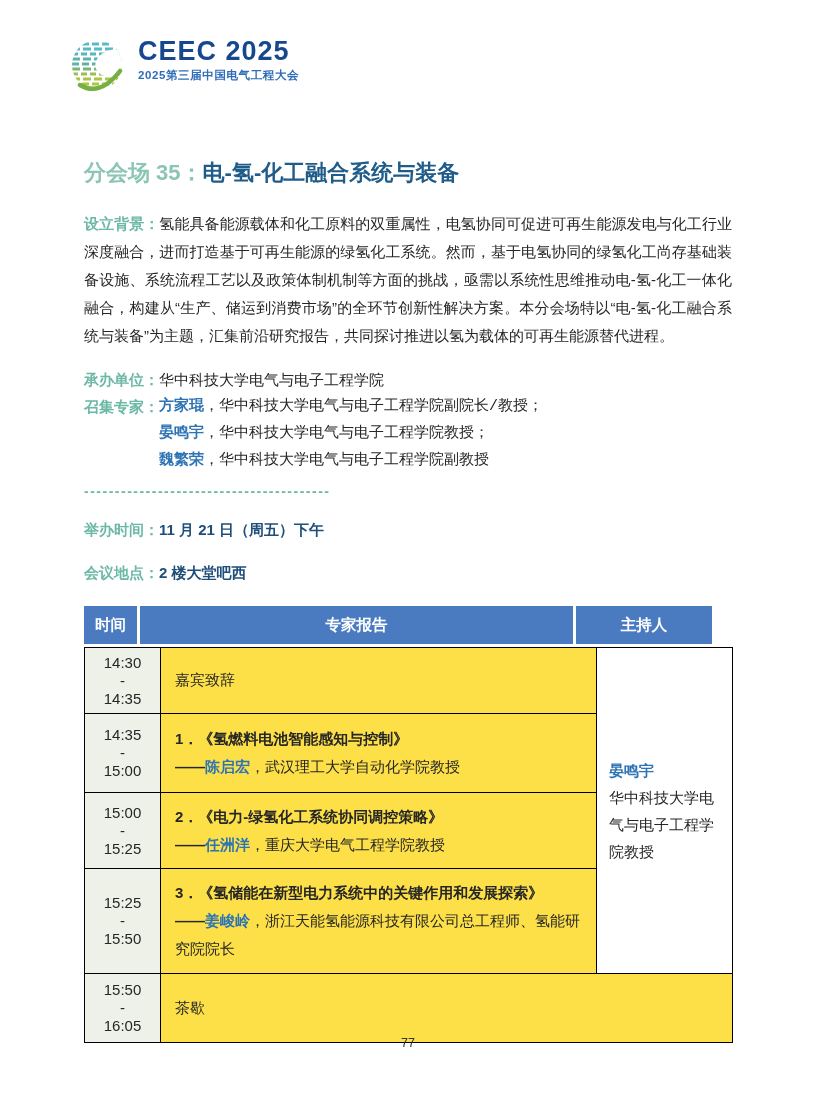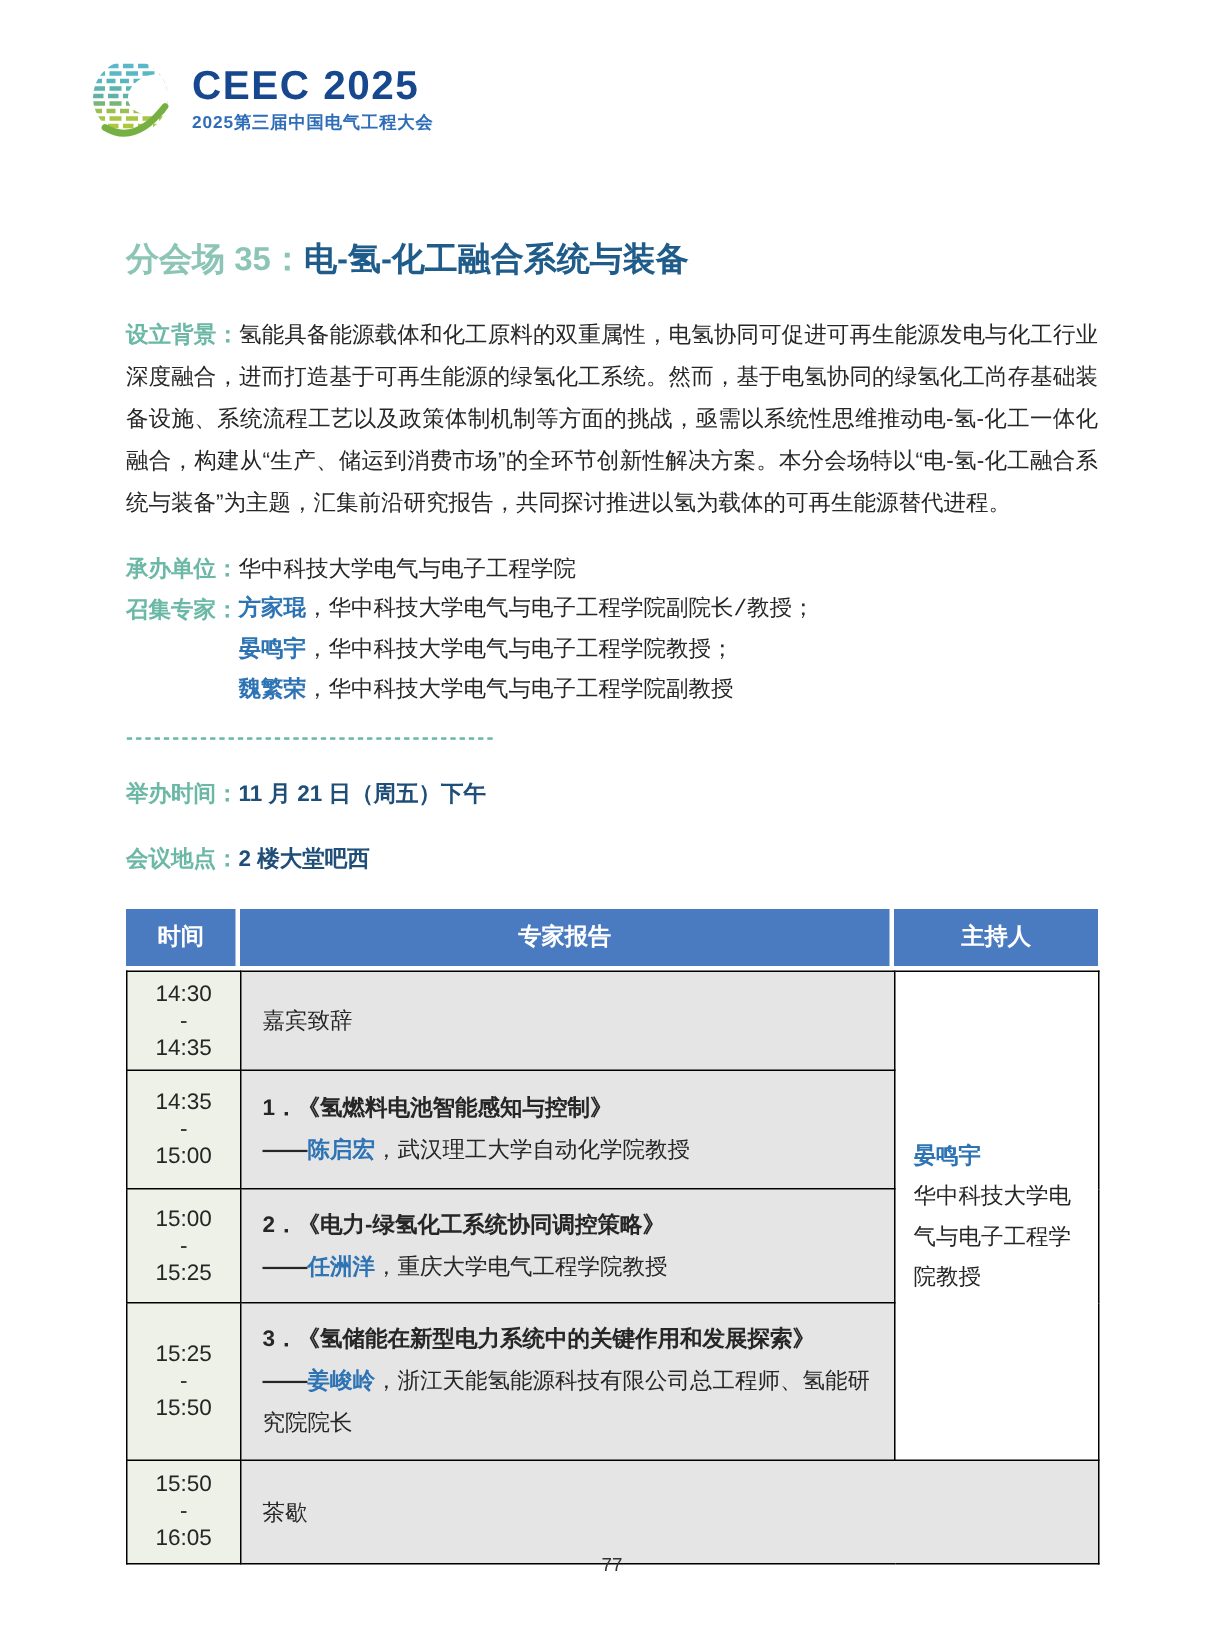--- a/index.html
+++ b/index.html
@@ -1,21 +1,21 @@
 <!DOCTYPE html>
 <html><head>
 <meta charset="utf-8">
 <style>
   html,body{margin:0;padding:0;background:#ffffff;}
   .page{
     position:relative;width:816px;height:1100px;background:#ffffff;overflow:hidden;
     font-family:"Liberation Sans","DejaVu Sans",sans-serif;color:#262626;
   }
   
-  .logo{position:absolute;top:36px;left:60px;display:flex;align-items:center;gap:10px;}
+  .logo{position:absolute;top:36px;left:70px;display:flex;gap:10px;}
   .logo-text{display:flex;flex-direction:column;}
   .logo-title{font-size:27px;font-weight:bold;color:#17478e;letter-spacing:1px;line-height:30px;}
   .logo-subtitle{font-size:11.5px;font-weight:bold;color:#2f6db8;letter-spacing:0.6px;margin-top:2px;}
   
   .content{position:absolute;top:10px;left:84px;width:648px;}
   .session-title{margin:148px 0 0 0;font-size:22px;line-height:30px;font-weight:bold;}
   .title-prefix{color:#8cc5b5;}
   .title-main{color:#1f5c8a;}
   .background-p{margin:22px 0 8px 0;font-size:15px;line-height:28px;text-align:justify;}
   .label{color:#6cb8a6;font-weight:bold;}
@@ -23,29 +23,29 @@
   .conveners{display:flex;font-size:15px;line-height:27px;}
   .conv-label{flex:0 0 auto;}
   .conv-list{flex:1;font-family:Liberation Mono, monospace;}
   .name-blue{color:#2e74b5;font-weight:bold;}
   .navy{color:#1f4e79;font-weight:bold;}
   .divider{color:#6cb8a6;font-weight:bold;font-size:14px;letter-spacing:1.5px;line-height:18px;margin:8px 0 6px 0;white-space:nowrap;overflow:hidden;}
   
   .table-wrap{margin-top:20px;width:648px;}
   .thead{display:flex;width:648px;}
   .th{background:#4a7bc1;color:#ffffff;font-weight:bold;font-size:15.5px;text-align:center;height:38px;line-height:38px;box-sizing:border-box;}
-  .th-time{width:76px;border-right:3px solid #ffffff;}
+  .th-time{width:56px;border-right:3px solid #ffffff;}
   .th-report{width:436px;border-right:3px solid #ffffff;}
   .th-host{width:136px;}
   table.tbody{border-collapse:collapse;table-layout:fixed;width:648px;margin-top:3px;}
   table.tbody{border:1.5px solid #000;}
   table.tbody td{border:1px solid #000;font-size:15px;vertical-align:middle;}
   td.time{background:#eef1e7;text-align:center;padding:5px 0;}
   td.time span{display:block;line-height:18px;}
-  td.cell{background:#e5e5e5;padding:6px 14px;}
+  td.cell{background:#fde047;padding:6px 14px;}
   .report-title{font-weight:bold;line-height:28px;}
   .report-speaker{line-height:28px;}
   .dash-prefix{font-weight:bold;color:#262626;}
   .speaker-name{color:#2e74b5;font-weight:bold;}
   td.moderator{background:#ffffff;padding:6px 12px;line-height:27px;vertical-align:middle;}
   .mod-name{color:#2e74b5;font-weight:bold;line-height:27px;}
   .mod-title{line-height:27px;}
   tr.r0 td{height:53px;}
   tr.r1 td{height:66px;}
   tr.r2 td{height:63px;}

